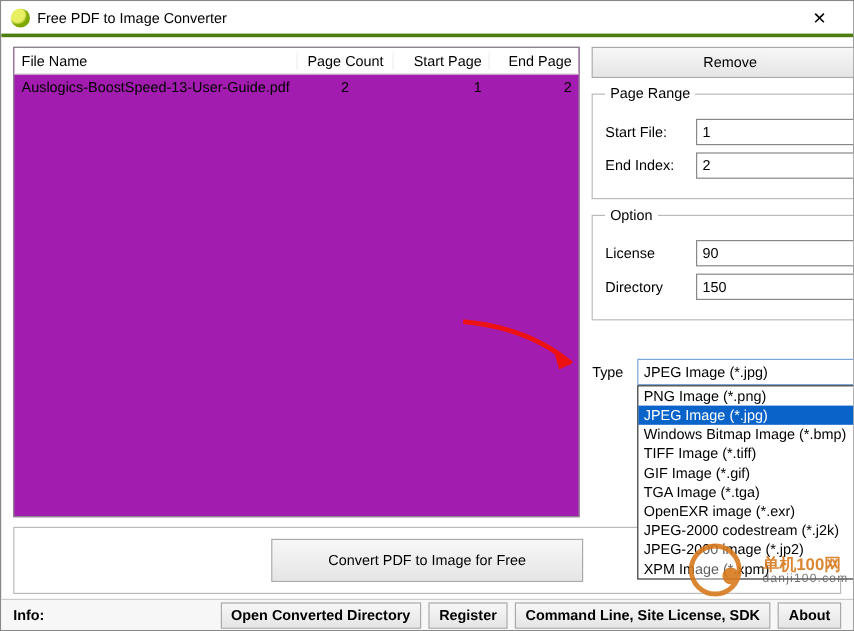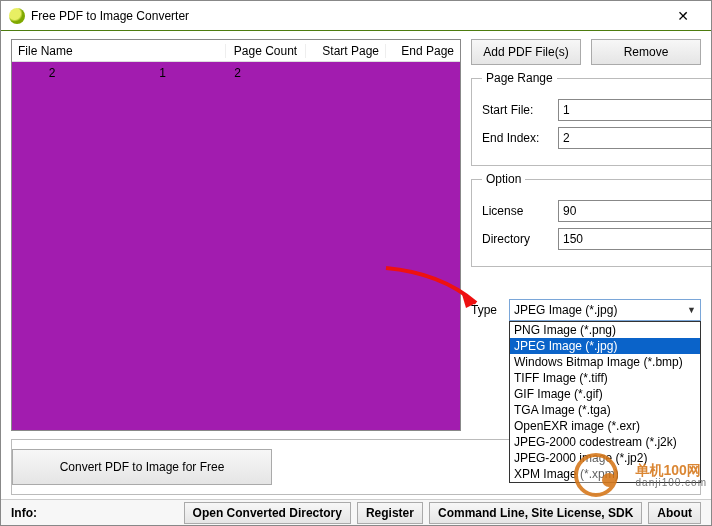--- a/index.html
+++ b/index.html
@@ -13,21 +13,21 @@
     height: 526px;
     overflow: hidden;
     border: 1px solid #888;
     position: relative;
   }
   .titlebar {
     height: 30px;
     display: flex;
     align-items: center;
     padding: 0 8px;
-    border-bottom: 1px solid #4d7c0f;
+    border-bottom: 3px solid #4d7c0f;
     background: #fff;
   }
   .titlebar .logo {
     width: 16px; height: 16px; margin-right: 6px;
     border-radius: 50%;
     background: radial-gradient(circle at 35% 35%, #e8ef63 0 40%, #7fa800 55% 100%);
   }
   .titlebar .title { flex: 1; }
   .titlebar .close {
     width: 40px; text-align: center; font-size: 14px; cursor: default;
@@ -117,21 +117,21 @@
     position: absolute;
     left: 380px; top: 262px;
     width: 110px; height: 55px;
     pointer-events: none;
     z-index: 20;
   }
   .convertzone {
     margin: 8px 10px 0 10px;
     border: 1px solid #bbb;
     height: 56px;
-    display: flex; align-items: center; 
+    display: flex; align-items: center; justify-content: center;
   }
   .convertzone .btn { width: 260px; height: 36px; }
   .footer {
     position: absolute; left: 0; right: 0; bottom: 0;
     height: 26px;
     border-top: 1px solid #ccc;
     display: flex; align-items: center;
     padding: 0 10px; gap: 6px;
     background: #f7f7f7;
     font-weight: bold;
@@ -164,29 +164,29 @@
 
 <div class="content">
   <div class="left">
     <div class="tbl-head">
       <div class="c-name">File Name</div>
       <div class="c-pc">Page Count</div>
       <div class="c-sp">Start Page</div>
       <div class="c-ep">End Page</div>
     </div>
     <div class="tbl-row">
+      <div class="c-name">Auslogics-BoostSpeed-13-User-Guide.pdf</div>
       <div class="c-pc">2</div>
       <div class="c-sp">1</div>
       <div class="c-ep">2</div>
     </div>
   </div>
 
   <div class="right">
     <div class="btnrow">
-      <div class="btn wide">Add PDF File(s)</div>
       <div class="btn wide">Remove</div>
     </div>
 
     <fieldset>
       <legend>Page Range</legend>
       <div class="field">
         <label>Start File:</label>
         <div class="spin">
           <input value="1" style="">
 

